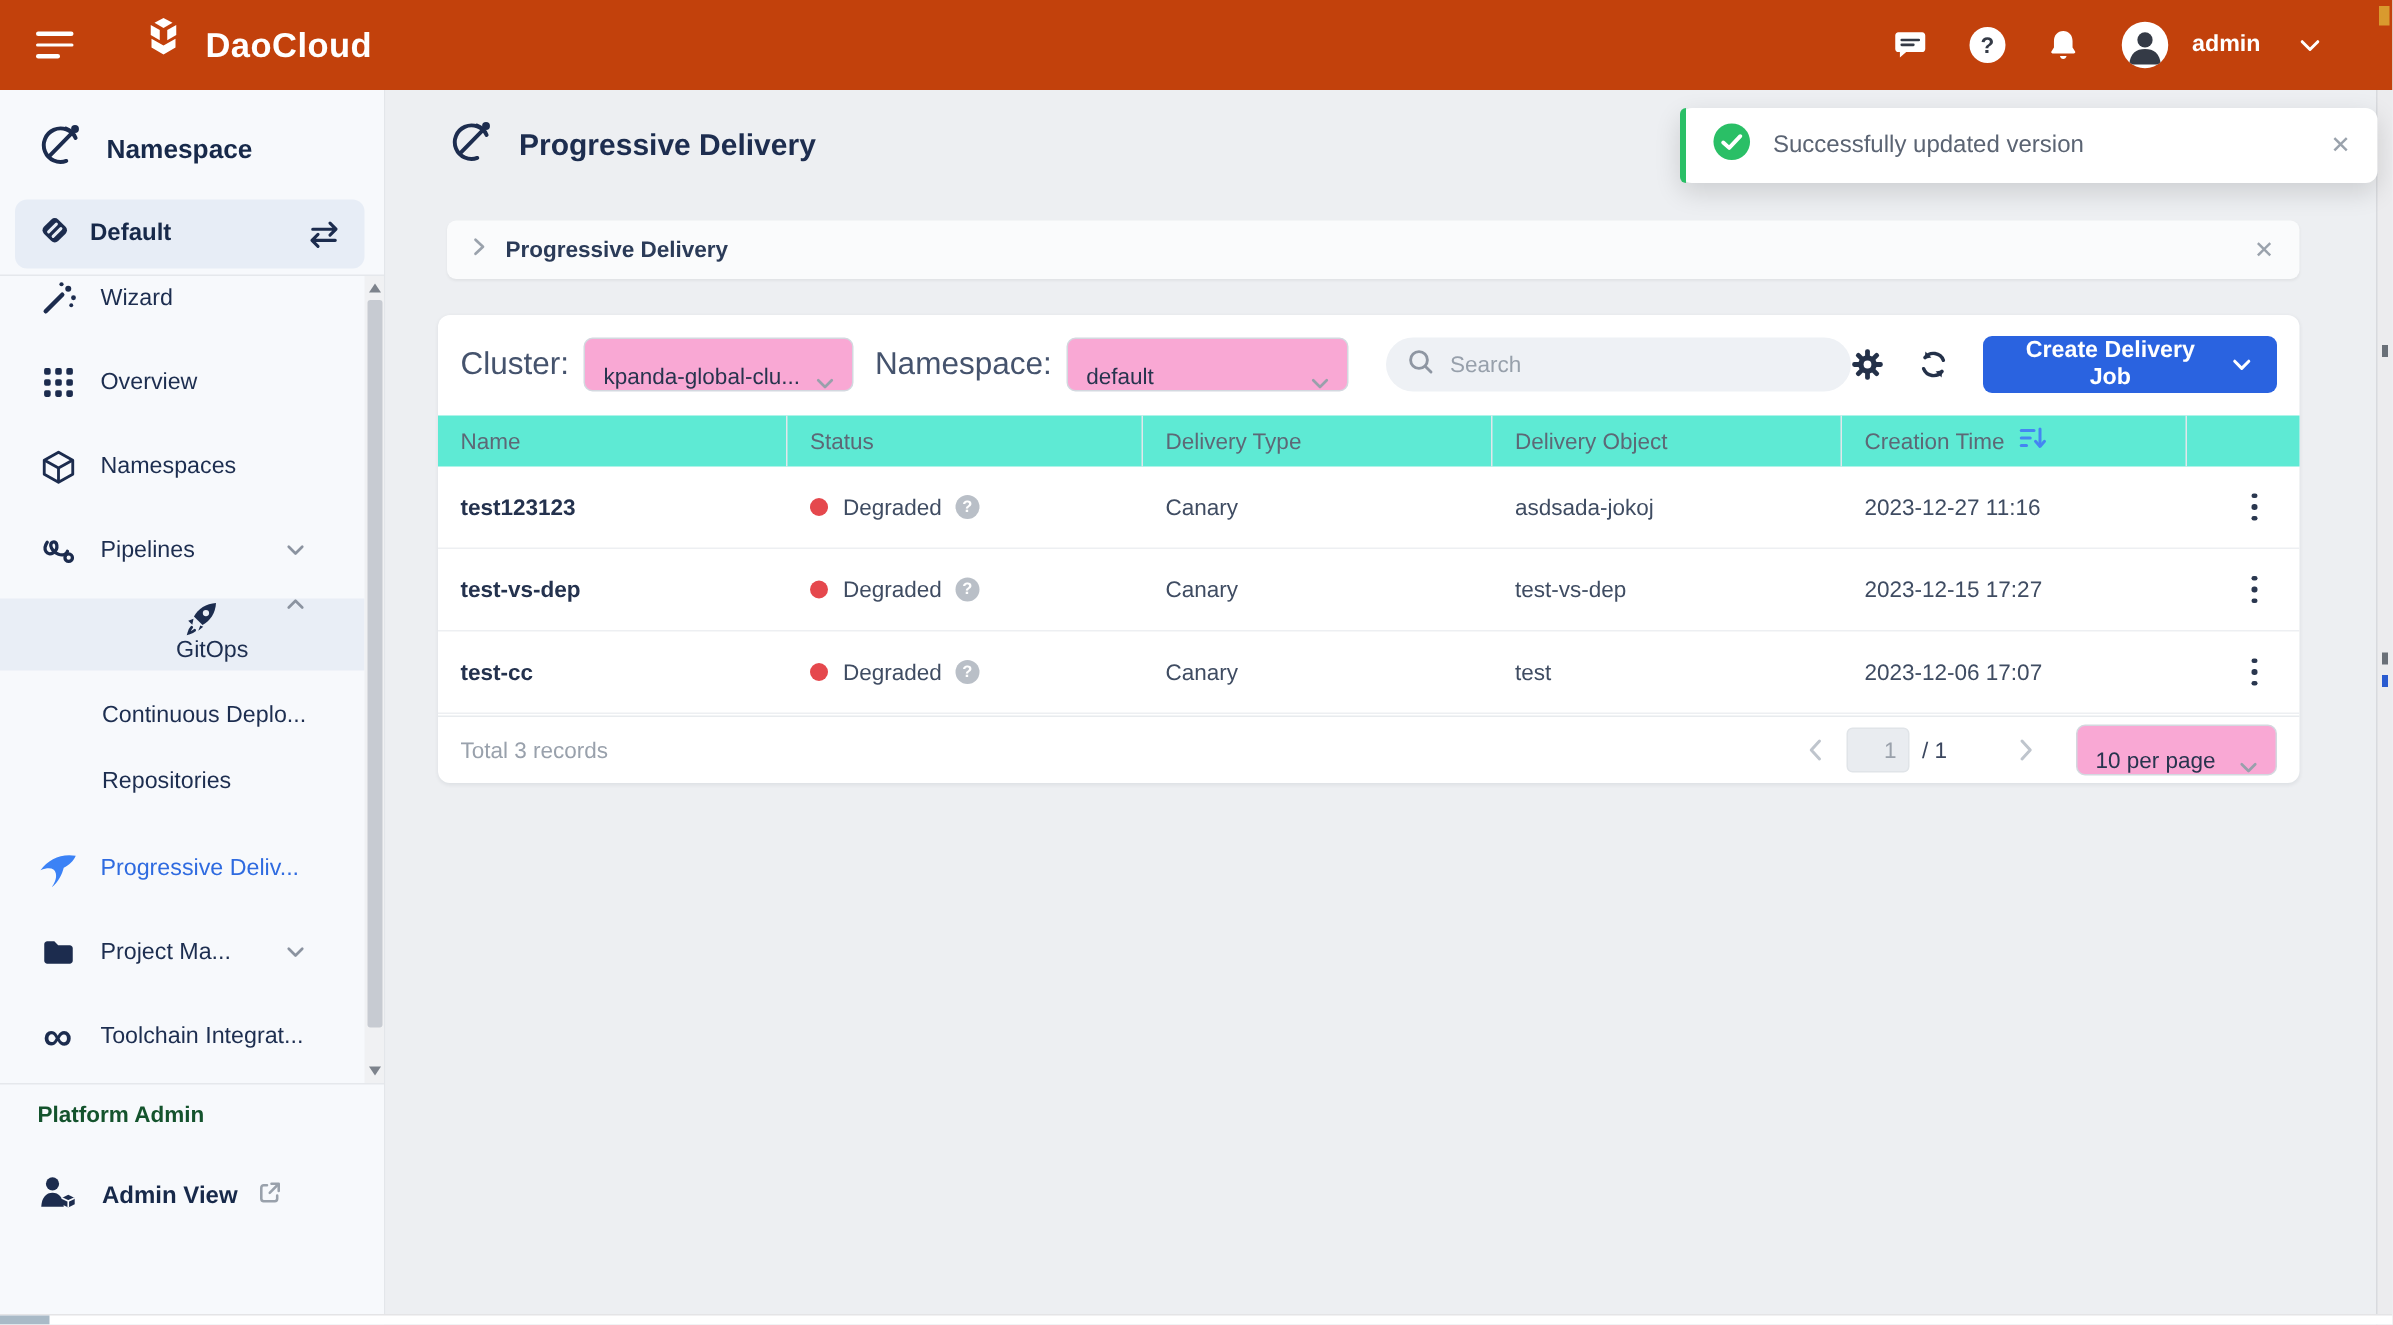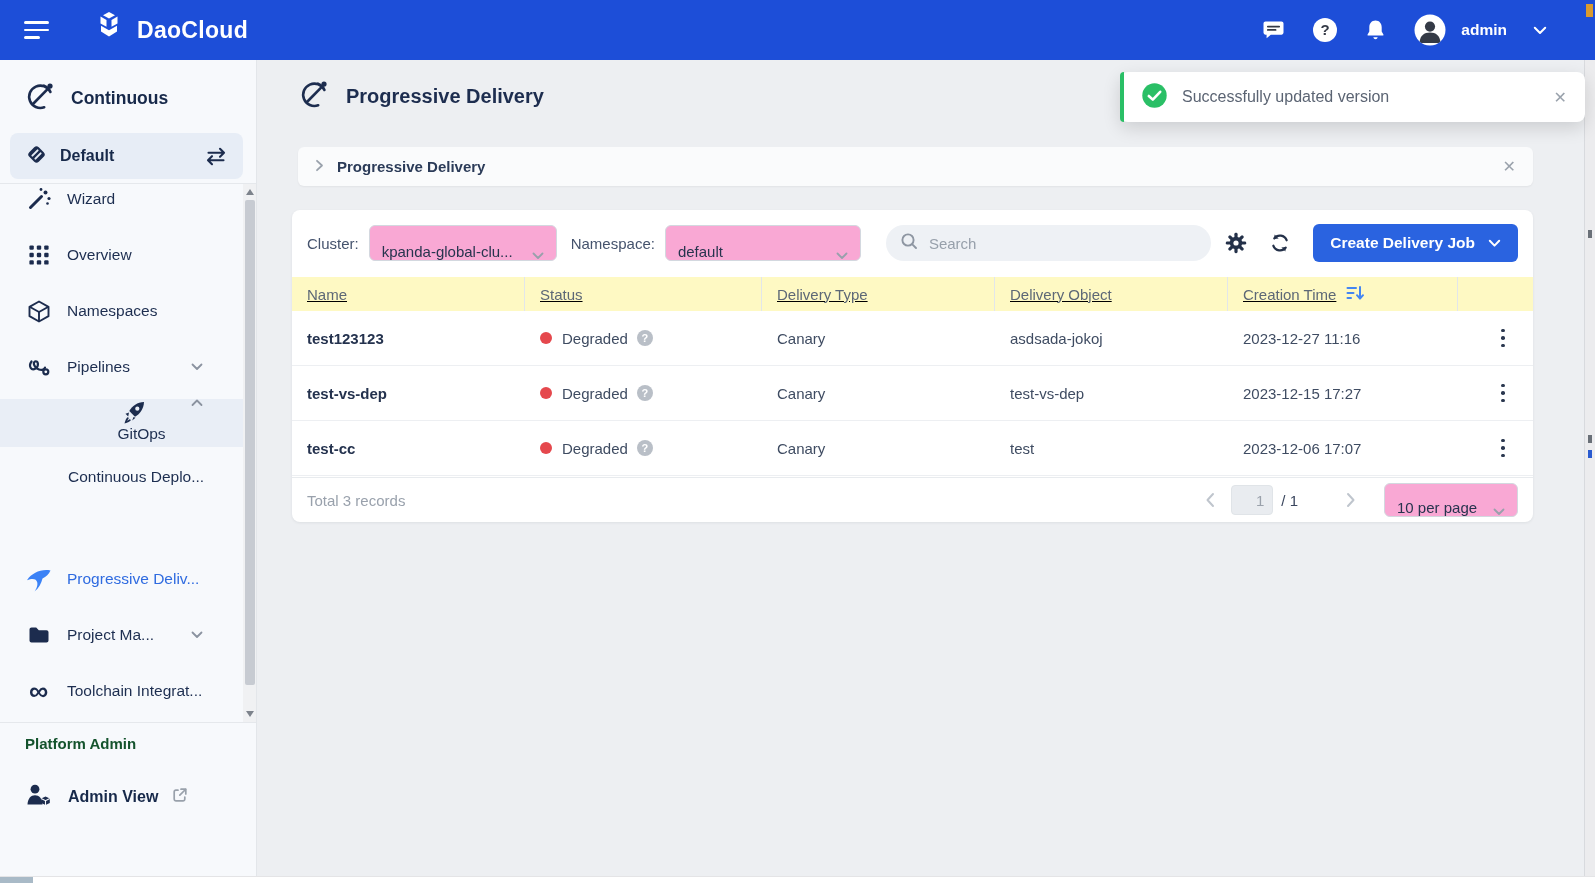--- a/index.html
+++ b/index.html
@@ -3,21 +3,21 @@
 <meta charset="utf-8">
 <style>
   * { box-sizing: border-box; }
   html,body { margin:0; padding:0; }
   body {
     width:1595px; height:883px; position:relative; overflow:hidden;
     background:#edeff2; font-family:"Liberation Sans",sans-serif;
   }
   
   .topbar { position:absolute; left:0; top:0; width:1595px; height:60px;
-    background:#1d4ed8; display:flex; align-items:center; z-index:5; }
+    background:#c2410c; display:flex; align-items:center; z-index:5; }
   .hamburger { margin-left:24px; cursor:pointer; }
   .hamburger i { display:block; width:25px; height:2.7px; background:#fff; border-radius:2px; margin:4.6px 0; }
   .hamburger i:last-child { width:16px; }
   .brand { display:flex; align-items:center; margin-left:42px; gap:10px; }
   .brand-text { color:#fff; font-size:23px; font-weight:700; letter-spacing:.3px; }
   .topbar-right { margin-left:auto; display:flex; align-items:center; gap:26px; margin-right:48px; }
   .tb-icon { display:flex; align-items:center; cursor:pointer; }
   .admin-name { color:#fff; font-size:15.5px; font-weight:600; margin-left:-12px; }
   
   .sidebar { position:absolute; left:0; top:60px; width:257px; bottom:0;
@@ -52,41 +52,41 @@
   .page-head { position:absolute; left:41px; top:18px; display:flex; align-items:center; gap:15px; }
   .page-title { font-size:20px; font-weight:700; color:#1d2d4f; }
   .crumb { position:absolute; left:41px; top:87px; width:1235px; height:39px; background:#fafbfc;
     border-radius:6px; box-shadow:0 1px 2px rgba(0,0,0,.05); display:flex; align-items:center; padding:0 17px; }
   .crumb-label { margin-left:13px; font-size:15px; font-weight:600; color:#2b3b58; }
   .close-x { margin-left:auto; color:#9aa2ac; font-size:16px; cursor:pointer; }
   .card { position:absolute; left:35px; top:150px; width:1241px; height:312px; background:#fff;
     border-radius:8px; box-shadow:0 1px 3px rgba(16,24,40,.07); }
   
   .filters { position:absolute; top:14px; left:15px; right:15px; height:38px; display:flex; align-items:center; }
-  .flabel { font-size:15px; color:#45536d; }
+  .flabel { font-size:21px; color:#45536d; }
   .select { height:36px; border:1px solid #d3d8df; border-radius:6px; background:#f9a8d4;
     display:flex; align-items:flex-end; padding:0 12px; cursor:pointer; }
   .select .val { font-size:15px; color:#27344e; white-space:nowrap; }
   .select .chev { margin-left:auto; display:flex; padding-left:8px; }
   .sel-cluster { width:188px; margin-left:10px; }
   .ns-label { margin-left:14px; }
   .sel-ns { width:196px; margin-left:10px; }
   .search { margin-left:25px; width:325px; height:36px; border-radius:18px; background:#eef1f5;
     display:flex; align-items:center; padding:0 14px; gap:9px; }
   .search input { border:none; background:transparent; outline:none; font-size:15px; color:#3c475a;
     width:100%; font-family:inherit; }
   .search input::placeholder { color:#97a0ab; }
   .icon-btns { margin-left:auto; display:flex; align-items:center; gap:22px; }
   .icon-btn { display:flex; cursor:pointer; }
   .create-btn { margin-left:22px; height:38px; background:#2a63e0; border-radius:6px; display:flex;
     align-items:center; padding:0 17px; gap:13px; cursor:pointer; border:none; }
   .create-label { color:#fff; font-size:15.5px; font-weight:600; font-family:inherit; }
   
   .table { position:absolute; top:67px; left:0; right:0; }
-  .thead { height:34px; background:#fef9c3; display:flex;text-decoration:underline; }
+  .thead { height:34px; background:#5eead4; display:flex; }
   .th { font-size:15px; color:#5d6876; padding-left:15px; border-right:1px solid #e2e6ea;
     display:flex; align-items:center; gap:10px; }
   .c1{width:233px;} .c2{width:237px;} .c3{width:233px;} .c4{width:233px;} .c5{width:230px;} .c6{width:75px;border-right:none;}
   .tr { height:55px; display:flex; align-items:center; border-bottom:1px solid #edeff2; }
   .td { padding-left:15px; font-size:15px; color:#3f4c62; display:flex; align-items:center; }
   .td-name { font-weight:700; color:#24324e; }
   .dot { width:12px; height:12px; border-radius:50%; background:#e5484d; margin-right:10px; flex:none; }
   .qbadge { width:16px; height:16px; border-radius:50%; background:#b9bfc7; color:#fff; font-size:11px;
     font-weight:700; display:flex; align-items:center; justify-content:center; margin-left:9px; flex:none; }
   .kebab { display:flex; flex-direction:column; align-items:center; cursor:pointer; margin-left:24px; padding:4px; }
@@ -183,21 +183,21 @@
   <div class="module-head">
     <span>
       <svg width="33" height="33" viewBox="0 0 34 34">
         <g stroke="#1c2c4e" stroke-width="2.7" fill="none" stroke-linecap="round">
           <path d="M27.2 12.3 A11.5 11.5 0 1 0 20.8 28.1 M27.2 12.3 A11.5 11.5 0 0 0 20.6 5.9"></path>
           <path d="M9.5 24.5 L24.8 8.8"></path>
         </g>
         <circle cx="26.8" cy="6.2" r="2.7" fill="#1c2c4e"></circle>
       </svg>
     </span>
-    <span class="module-label">Continuous</span>
+    <span class="module-label">Namespace</span>
   </div>
 
   <div class="workspace">
     <span>
       <svg width="23" height="23" viewBox="0 0 23 23">
         <rect x="4.8" y="4.8" width="13.4" height="13.4" rx="3.2" transform="rotate(45 11.5 11.5)" fill="#1c2c4e"></rect>
         <path d="M7.4 12.6 L12.6 7.4 M10.4 15.6 L15.6 10.4" stroke="#e7edf6" stroke-width="2" stroke-linecap="round"></path>
       </svg>
     </span>
     <span class="workspace-label">Default</span>
@@ -276,20 +276,23 @@
       </span>
       <span class="lbl">GitOps</span>
       <span class="chev">
         <svg width="12" height="8" viewBox="0 0 12 8" fill="none" stroke="#8b93a0" stroke-width="1.8" stroke-linecap="round" stroke-linejoin="round">
             <path d="M1.5 6 L6 1.5 L10.5 6"></path>
           </svg>
       </span>
     </div>
     <div class="mi sub" style="top:273px;height:40px">
       <span class="lbl" style="margin-left:0">Continuous Deplo...</span>
+    </div>
+    <div class="mi sub" style="top:317px;height:40px">
+      <span class="lbl" style="margin-left:0">Repositories</span>
     </div>
     <div class="mi active" style="top:373px">
       <span class="ic">
         <svg width="27" height="26" viewBox="0 0 27 26">
           <path d="M25.5 4.5 C16 2.8 7.2 6.8 2 14.2 C7.8 11.8 11.4 12.8 12.2 16.2 C13 19.5 11.2 23.2 9.5 25.5 C14 22 16.3 17 17.5 12.5 C21 10.8 24 8 25.5 4.5 Z" fill="#3b82f6"></path>
         </svg>
       </span>
       <span class="lbl">Progressive Deliv...</span>
     </div>
     <div class="mi" style="top:429px">

